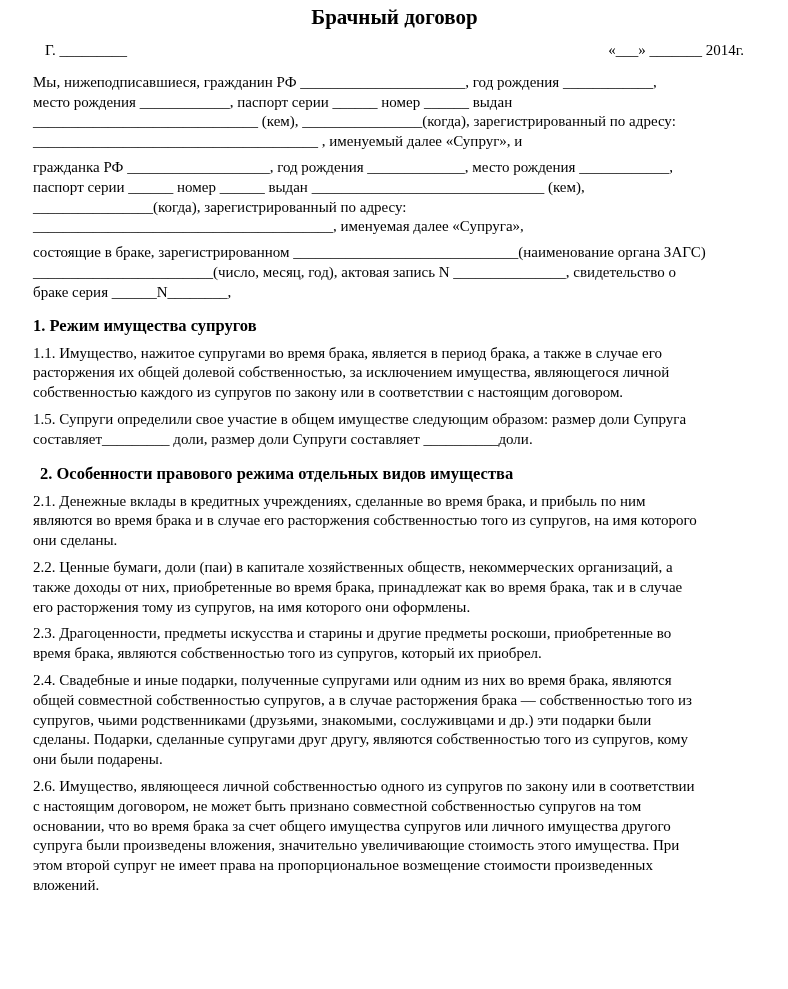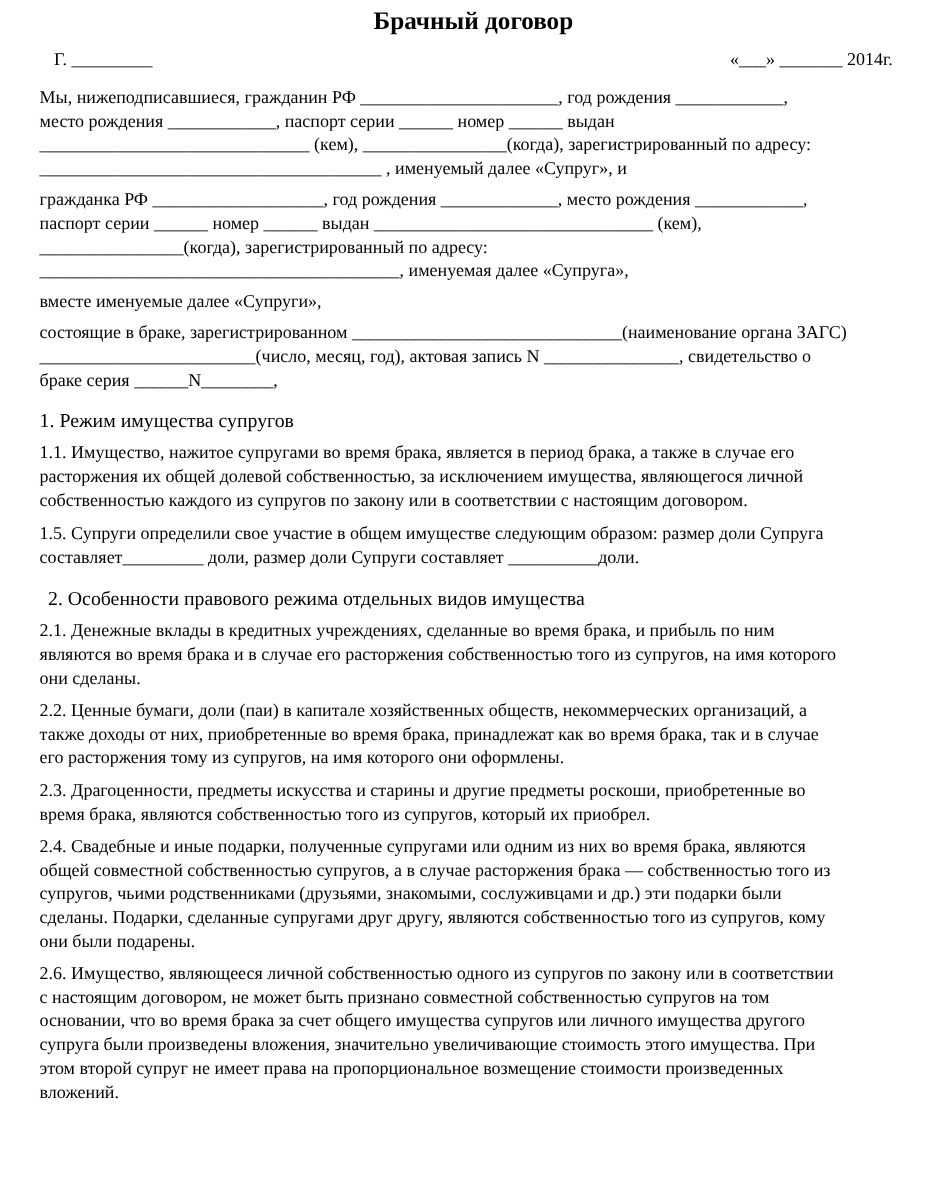--- a/index.html
+++ b/index.html
@@ -35,21 +35,21 @@
   .para {
     margin: 6px 0 0 0;
     white-space: pre-line;
   }
   .clause {
     margin: 7px 0 0 0;
     white-space: pre-line;
   }
   .section-heading {
     font-size: 16.5px;
-    font-weight: normal;
+    font-weight: bold;
     margin: 12px 0 0 0;
     line-height: 22px;
   }
   .section-heading.indented {
     padding-left: 7px;
     margin-top: 13px;
   }
 </style>
 </head>
 <body>
@@ -66,21 +66,20 @@
   <p class="para">Мы, нижеподписавшиеся, гражданин РФ ______________________, год рождения ____________,
 место рождения ____________, паспорт серии ______ номер ______ выдан
 ______________________________ (кем), ________________(когда), зарегистрированный по адресу:
 ______________________________________ , именуемый далее «Супруг», и</p>
 
   <p class="para">гражданка РФ ___________________, год рождения _____________, место рождения ____________,
 паспорт серии ______ номер ______ выдан _______________________________ (кем),
 ________________(когда), зарегистрированный по адресу:
 ________________________________________, именуемая далее «Супруга»,</p>
 
-  <p class="para">вместе именуемые далее «Супруги»,</p>
 
   <p class="para">состоящие в браке, зарегистрированном ______________________________(наименование органа ЗАГС)
 ________________________(число, месяц, год), актовая запись N _______________, свидетельство о
 браке серия ______N________,</p>
 
 
   <h2 class="section-heading">1. Режим имущества супругов</h2>
 
   <p class="clause">1.1. Имущество, нажитое супругами во время брака, является в период брака, а также в случае его
 расторжения их общей долевой собственностью, за исключением имущества, являющегося личной

